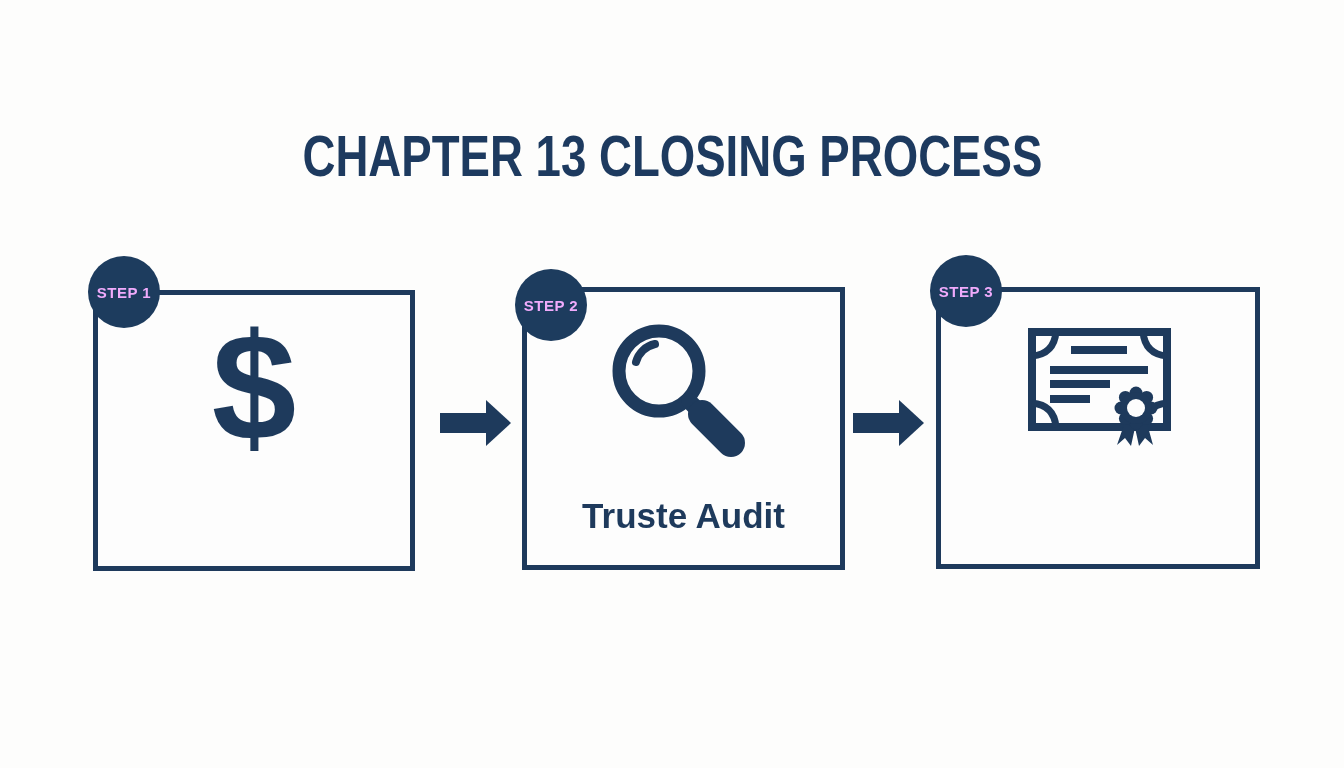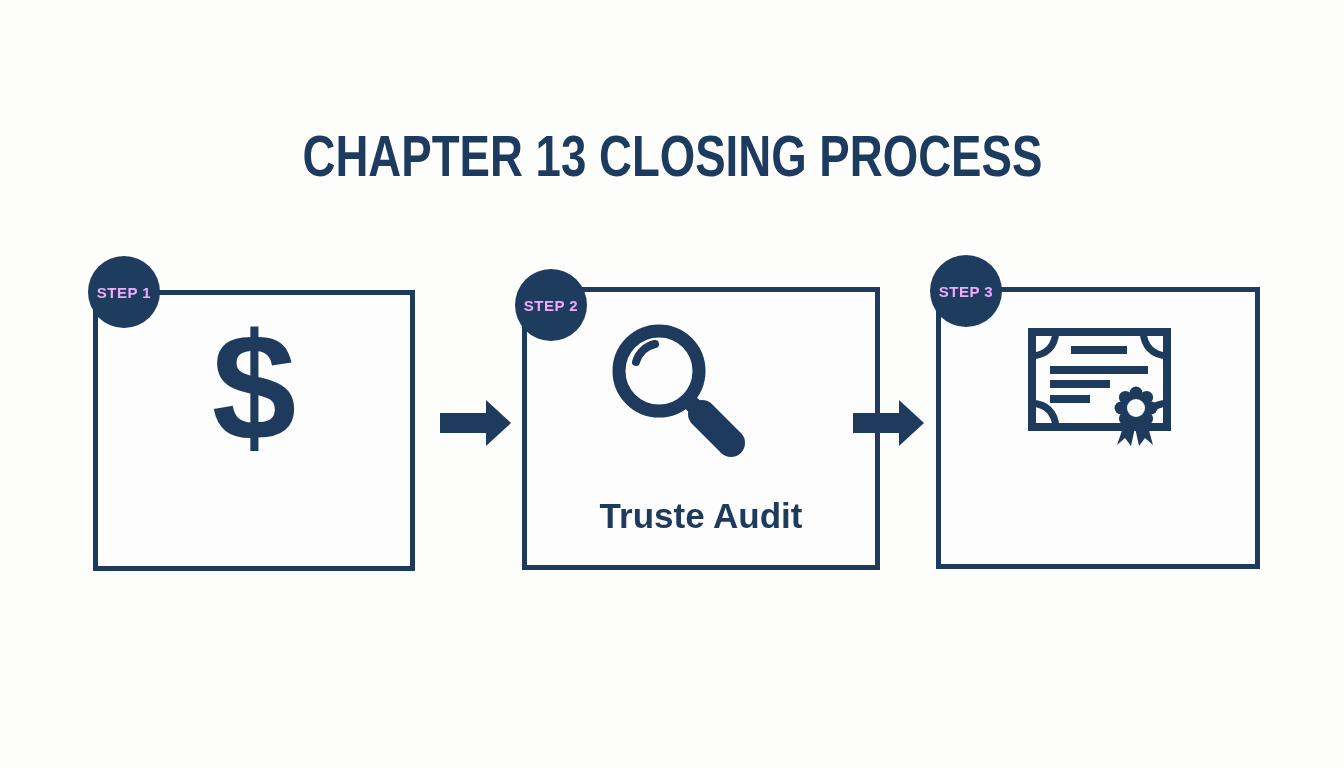--- a/index.html
+++ b/index.html
@@ -31,21 +31,21 @@
     white-space: nowrap;
   }
 
   
   .step-box {
     position: absolute;
     border: 5px solid #1e3a5c;
     background: #fdfdfd;
   }
   .box-1 { left: 93px;  top: 290px; width: 322px; height: 281px; }
-  .box-2 { left: 522px; top: 287px; width: 358px; height: 283px; }
+  .box-2 { left: 522px; top: 287px; width: 323px; height: 283px; }
   .box-3 { left: 936px; top: 287px; width: 324px; height: 282px; }
 
   
   .step-badge {
     position: absolute;
     width: 72px; height: 72px;
     border-radius: 50%;
     background: #1d3c5e;
     display: flex;
     align-items: center;

